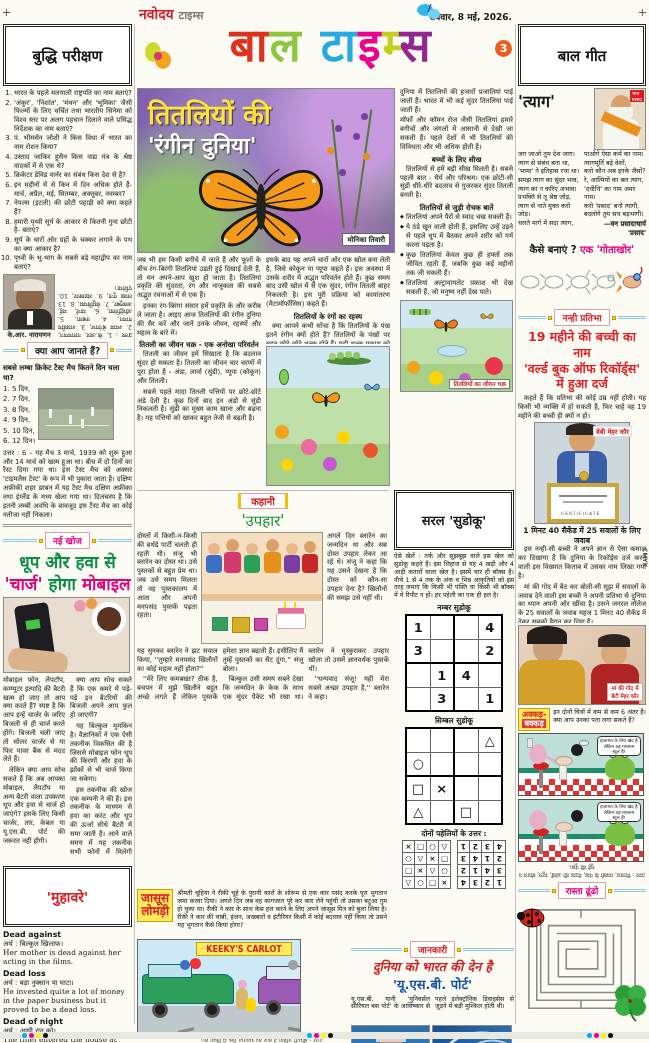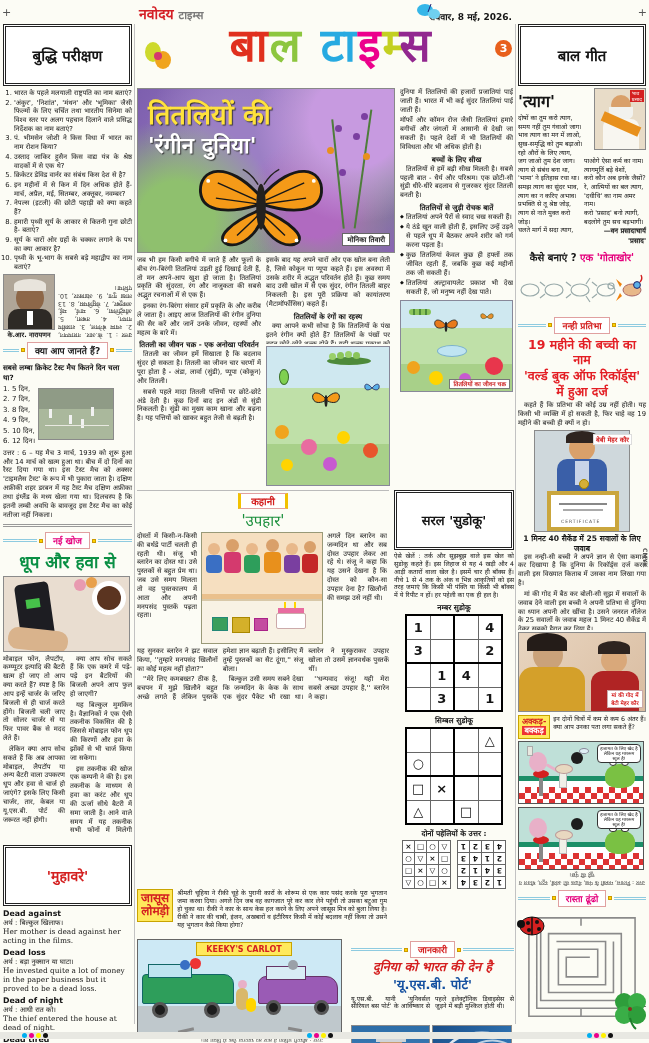--- a/index.html
+++ b/index.html
@@ -84,21 +84,21 @@
   .sud tr:nth-child(2) td{border-bottom:2px solid #000}
   .ans{border-collapse:collapse;background:#fff;border:1.5px solid #000}
   .ans td{width:12px;height:12px;border:1px solid #666;text-align:center;font-size:7.5px;font-weight:bold;padding:0}
   .sudlabel{text-align:center;font-size:7.5px;font-weight:bold;margin-top:3px}
   
   .c-bottom{position:relative;height:250px}
   .det{position:absolute;left:0;top:0;width:250px}
   .det-row{display:flex;gap:4px}
   .ylabel{background:#ffe95c;border:1px solid #c9a400;color:#d42020;font-weight:bold;
           font-size:12px;text-align:center;padding:2px 3px;line-height:1.1;height:fit-content}
-  .comic{width:205px;height:96px;border:1px solid #666;position:relative;overflow:hidden;
+  .comic{width:164px;height:96px;border:1px solid #666;position:relative;overflow:hidden;
          background:linear-gradient(180deg,#cde9f5 0 70%,#bfc8cc 70% 100%);margin-top:2px}
   .info{position:absolute;left:214px;top:52px;width:163px}
   .info-hl{color:#d42020;font-weight:bold;text-align:center;font-size:12.5px;line-height:1.15;font-style:italic}
   .info-hl2{color:#1450a0;font-weight:bold;text-align:center;font-size:13px}
   .usbimg{display:flex;gap:2px;margin:2px 0}
   .oddone{position:absolute;left:0;top:168px;width:228px}
   .odd-head{display:flex;align-items:center;gap:4px}
   .odd-title{font-size:13px;font-weight:bold;white-space:nowrap}
   .odd-q{background:#f8d9e6;font-size:7px;font-weight:bold;padding:2px 4px;flex:1}
   
@@ -200,20 +200,21 @@
     <div style="border-top:1px solid #999;border-bottom:1px solid #999;height:3px;margin:5px 0"></div>
 
     <div class="fancy">
       <div class="ln"></div>
         <div class="sq"></div>
       <div class="bx" style="color:#e5007d">नई खोज</div>
       <div class="sq"></div>
         <div class="ln"></div>
     </div>
     <div class="greenhl">धूप और हवा से</div>
+    <div class="greenhl"><span class="maghl">'चार्ज'</span><span> होगा </span><span class="maghl">मोबाइल</span></div>
     <div class="ph" style="width:127px;height:76px;background:#e9ddd0;margin-top:2px">
       <div style="position:absolute;left:14px;top:6px;width:34px;height:62px;background:#1d1d22;border-radius:5px;transform:rotate(-8deg)"></div>
       <div style="position:absolute;left:22px;top:22px;width:14px;height:9px;background:#46c24a;transform:rotate(-8deg)"></div>
       <div style="position:absolute;left:88px;top:4px;width:34px;height:34px;border-radius:50%;background:#fff"></div>
       <div style="position:absolute;left:93px;top:9px;width:24px;height:24px;border-radius:50%;background:#5b3420"></div>
       <div style="position:absolute;left:70px;top:2px;width:12px;height:12px;border-radius:50%;background:#e89ab0"></div>
       <div style="position:absolute;left:82px;top:0;width:11px;height:11px;border-radius:50%;background:#e8a04c"></div>
       <div style="position:absolute;left:4px;top:52px;width:60px;height:22px;border-radius:10px;background:#d9b38c;transform:rotate(6deg)"></div>
     </div>
     <div style="column-count:2;column-gap:5px;height:186px;overflow:hidden;margin-top:3px">
@@ -604,27 +605,20 @@
 
       </div>
     </div>
   </div>
 
   <div id="col-right">
     <div class="dbox" style="font-size:15px">बाल गीत</div>
     <div class="rhyme-row">
       <div style="flex:1">
         <div class="rhyme-title">'त्याग'</div>
-        <div class="poem">
-          <div>दोषों का तुम करो त्याग,</div>
-          <div>समय नहीं तुम गंवाओ जाग।</div>
-          <div>भाव त्याग का मन में लाओ,</div>
-          <div>सुख-समृद्धि को तुम बढ़ाओ।</div>
-          <div>रहो औरों के लिए त्याग,</div>
-        </div>
       </div>
       <div class="ph saint" style="background:#e8dcc8">
         <div style="position:absolute;left:16px;top:6px;width:20px;height:20px;border-radius:50%;background:#d9a06a"></div>
         <div style="position:absolute;left:14px;top:18px;width:24px;height:14px;border-radius:0 0 50% 50%;background:#f2f2ee"></div>
         <div style="position:absolute;left:8px;top:30px;width:36px;height:32px;border-radius:8px 8px 0 0;background:#f8f6f0"></div>
         <div style="position:absolute;left:6px;top:30px;width:40px;height:10px;background:#e8901c;transform:rotate(24deg)"></div>
         <div style="position:absolute;right:1px;top:1px;background:#d42020;color:#fff;font-size:5px;padding:0 2px">भाव<br>प्रसाद</div>
       </div>
     </div>
     <div class="poem-cols">

